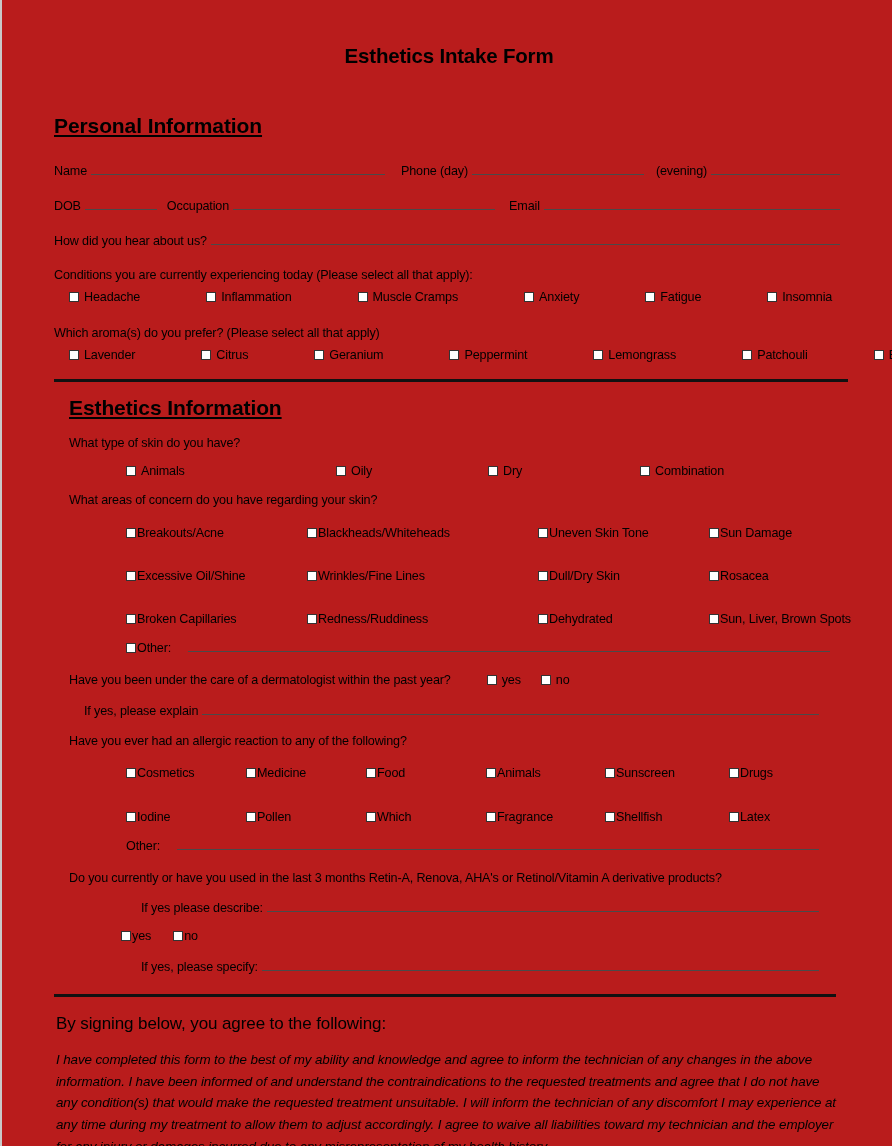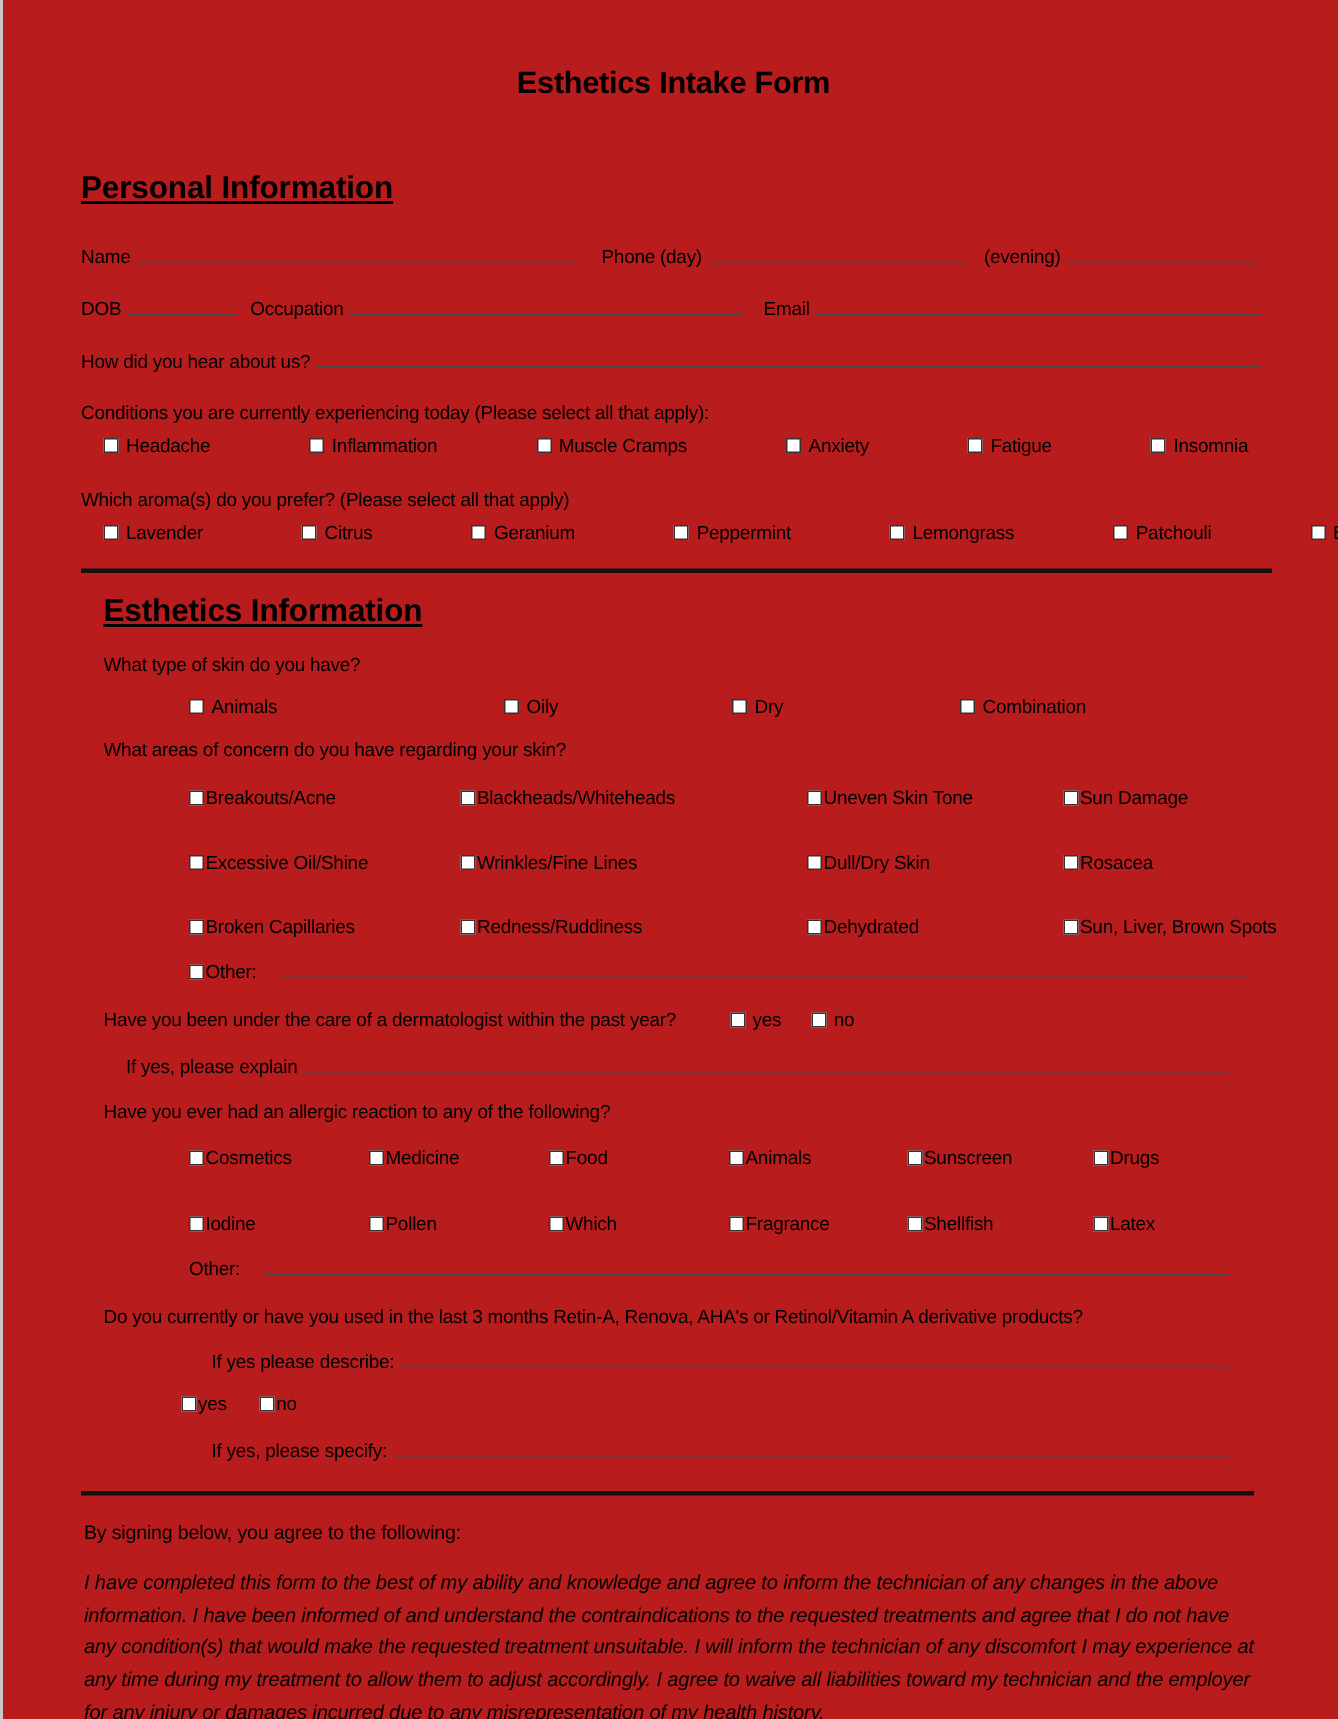--- a/index.html
+++ b/index.html
@@ -121,21 +121,21 @@
   }
   .grid6 > div { padding-bottom: 13px; }
 
   .indent1 { margin-left: 15px; }
   .indent2 { margin-left: 30px; }
   .indent3 { margin-left: 72px; gap: 13px; }
   .indent4 { margin-left: 87px; }
 
   
   .agree-intro {
-    font-size: 13px;
+    font-size: 17px;
     letter-spacing: -0.1px;
   }
   .agree-body {
     font-style: italic;
     font-size: 13.4px;
     line-height: 1.62;
     letter-spacing: -0.1px;
     text-align: left;
   }
 

